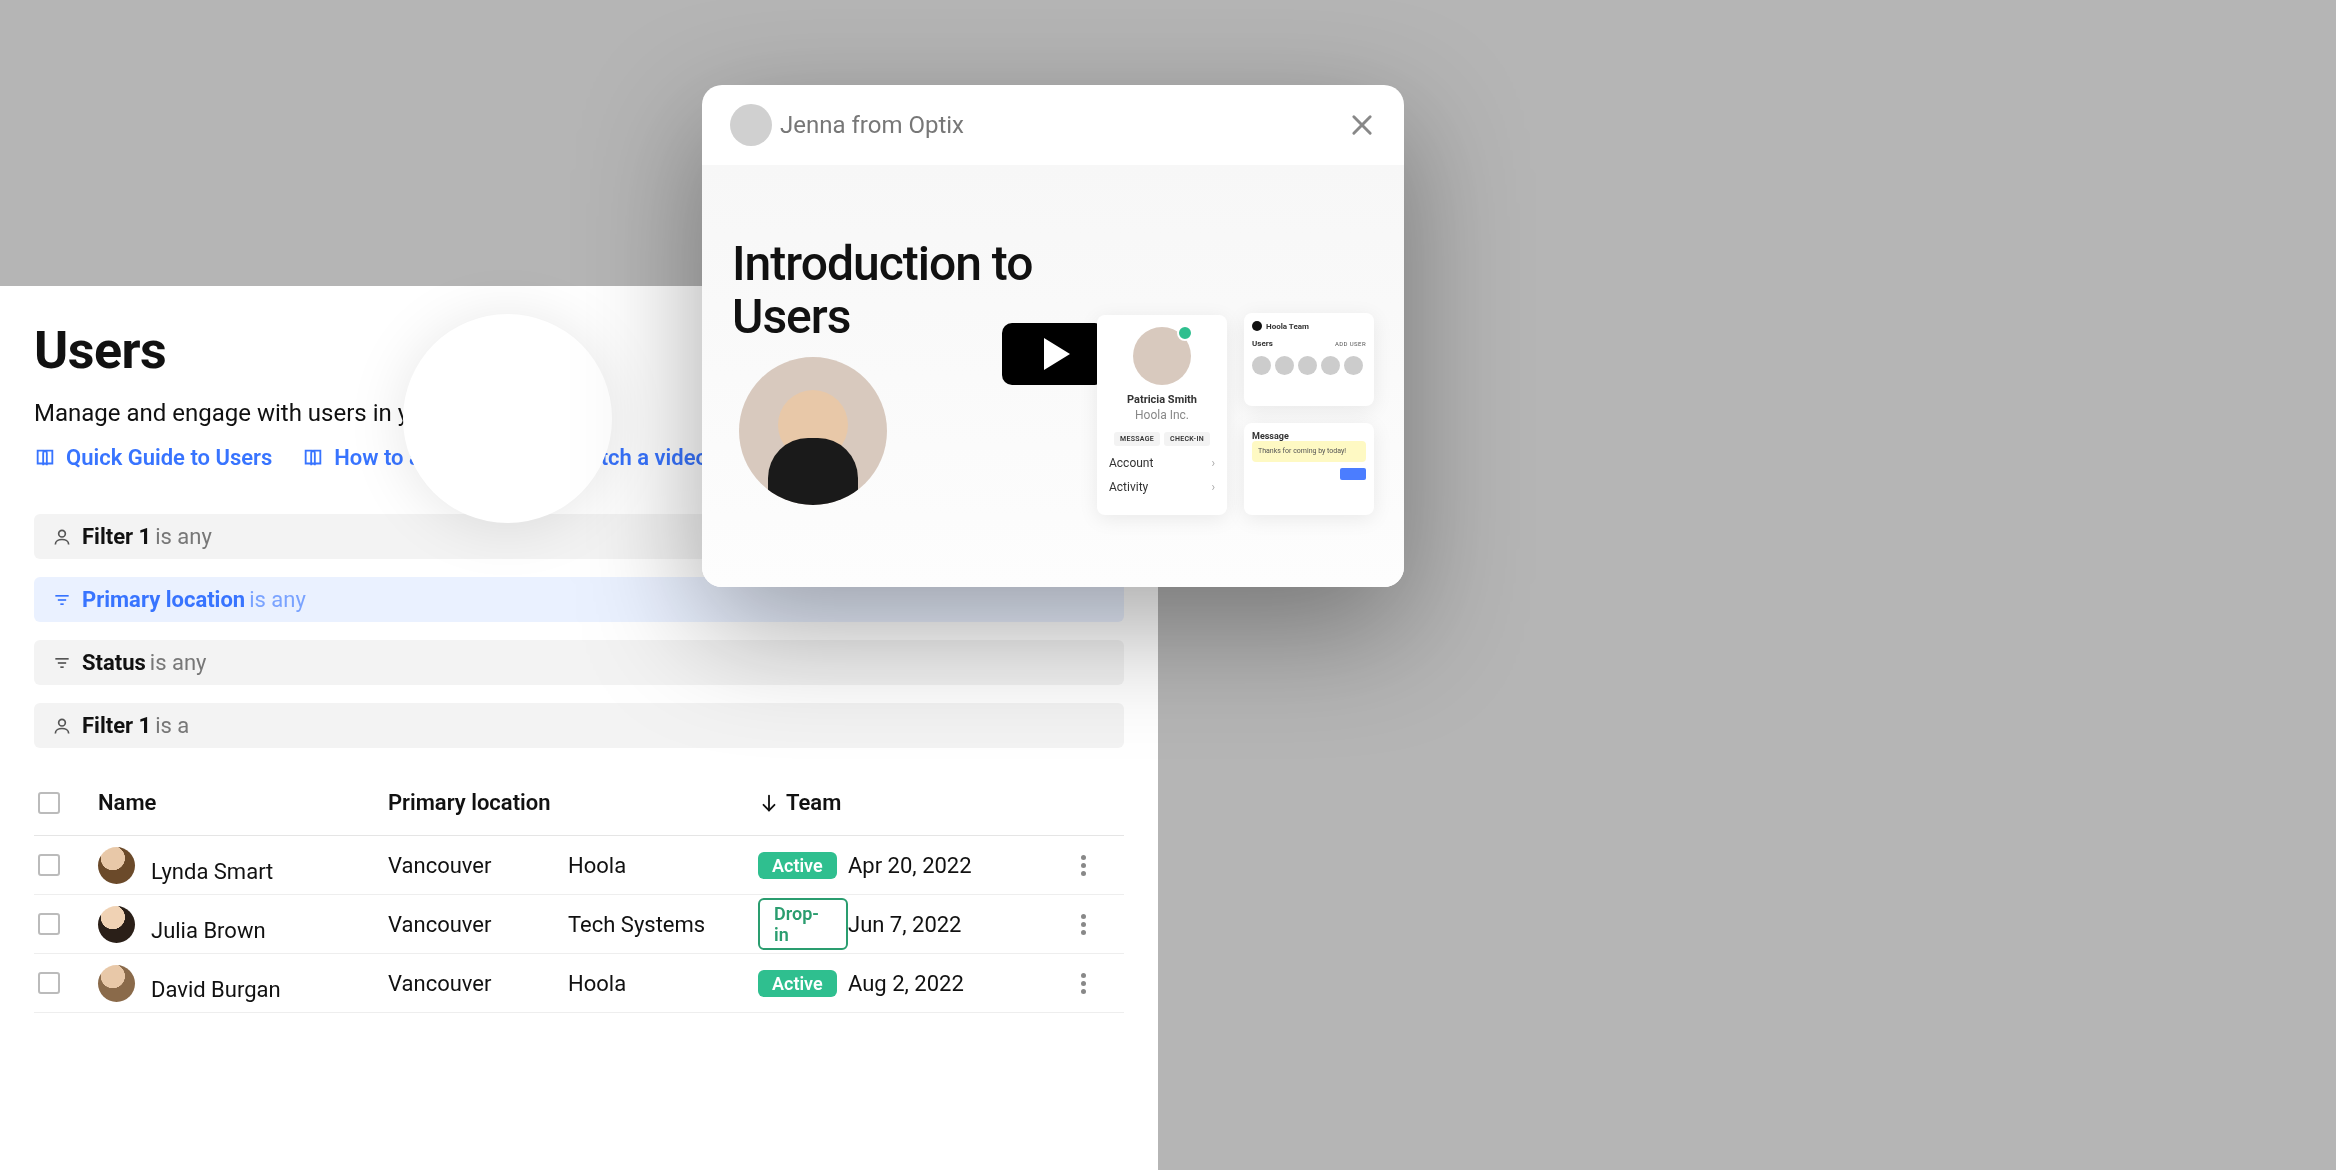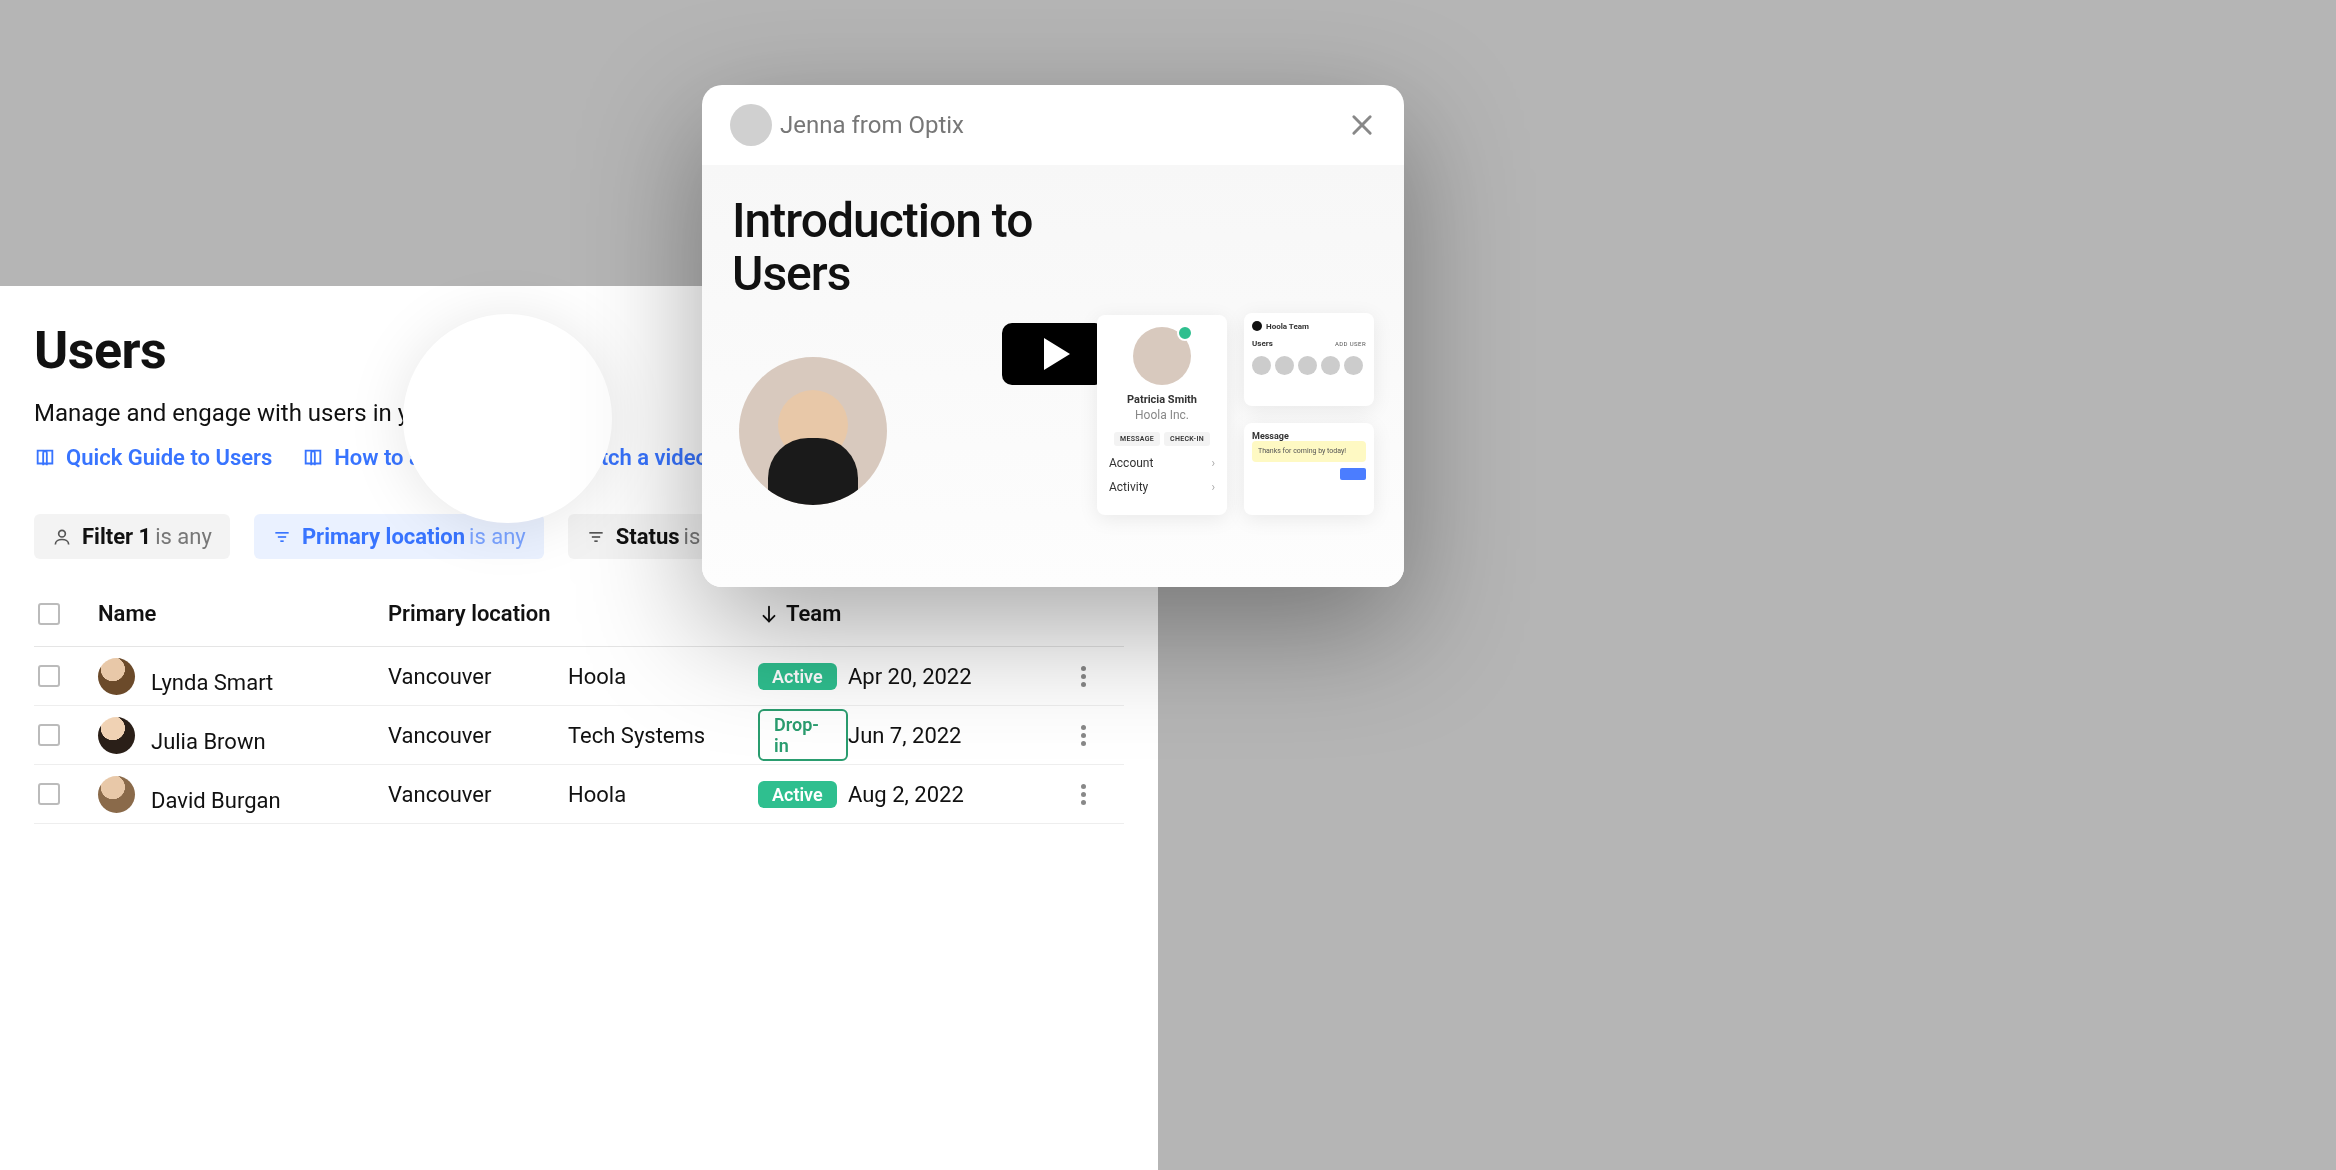--- a/index.html
+++ b/index.html
@@ -45,21 +45,22 @@
     font-size: 22px;
     font-weight: 600;
     color: #3874ff;
     cursor: pointer;
   }
   .link svg { width: 22px; height: 22px; stroke: #3874ff; }
 
   .filters {
     margin-top: 44px;
     display: flex;
-    gap: 24px;
+    gap: 18px;
+    flex-direction: column;
   }
   .chip {
     display: inline-flex;
     align-items: center;
     gap: 10px;
     background: #f3f3f3;
     border-radius: 6px;
     padding: 10px 18px;
     font-size: 22px;
     color: #111;
@@ -166,20 +167,21 @@
     position: relative;
     padding: 30px;
   }
   .popup-title {
     font-size: 48px;
     font-weight: 500;
     line-height: 1.1;
     letter-spacing: -1px;
     color: #111;
     max-width: 340px;
+    margin-top: 43px;
   }
   .presenter-big {
     position: absolute;
     left: 37px; top: 192px;
     width: 148px; height: 148px;
     border-radius: 50%;
     background: #d8c9be;
     overflow: hidden;
   }
   .presenter-big::after {

